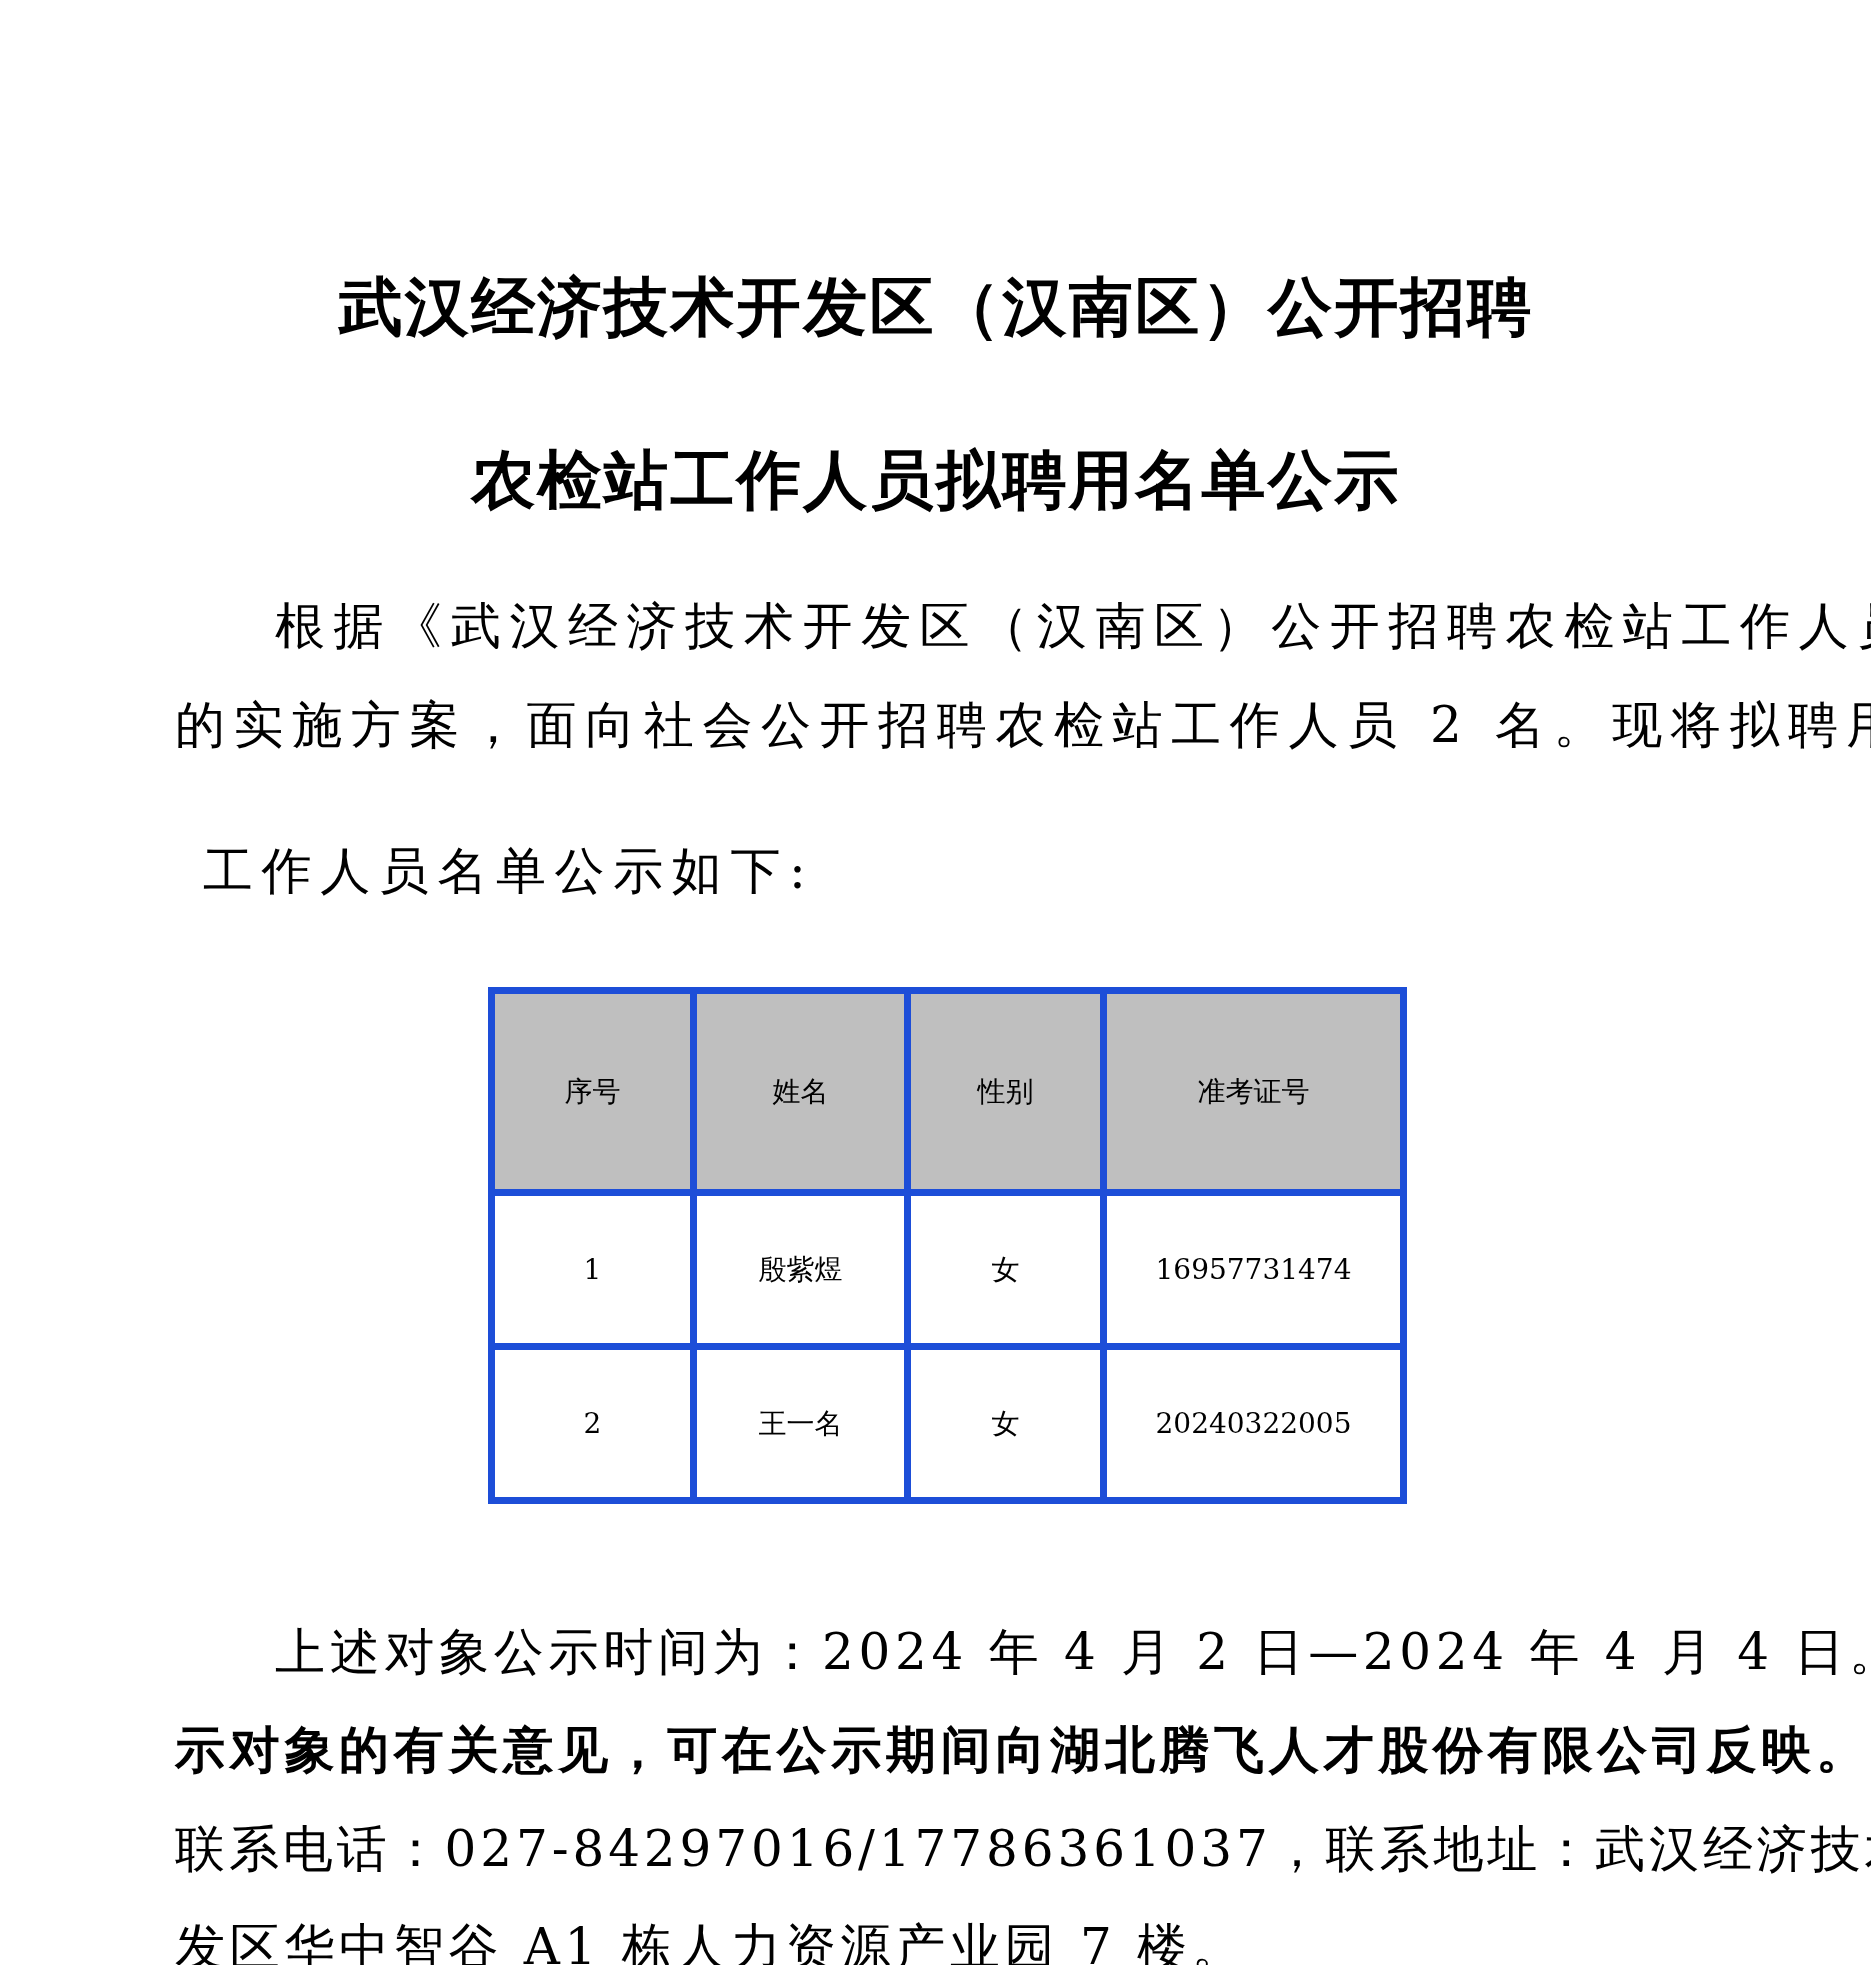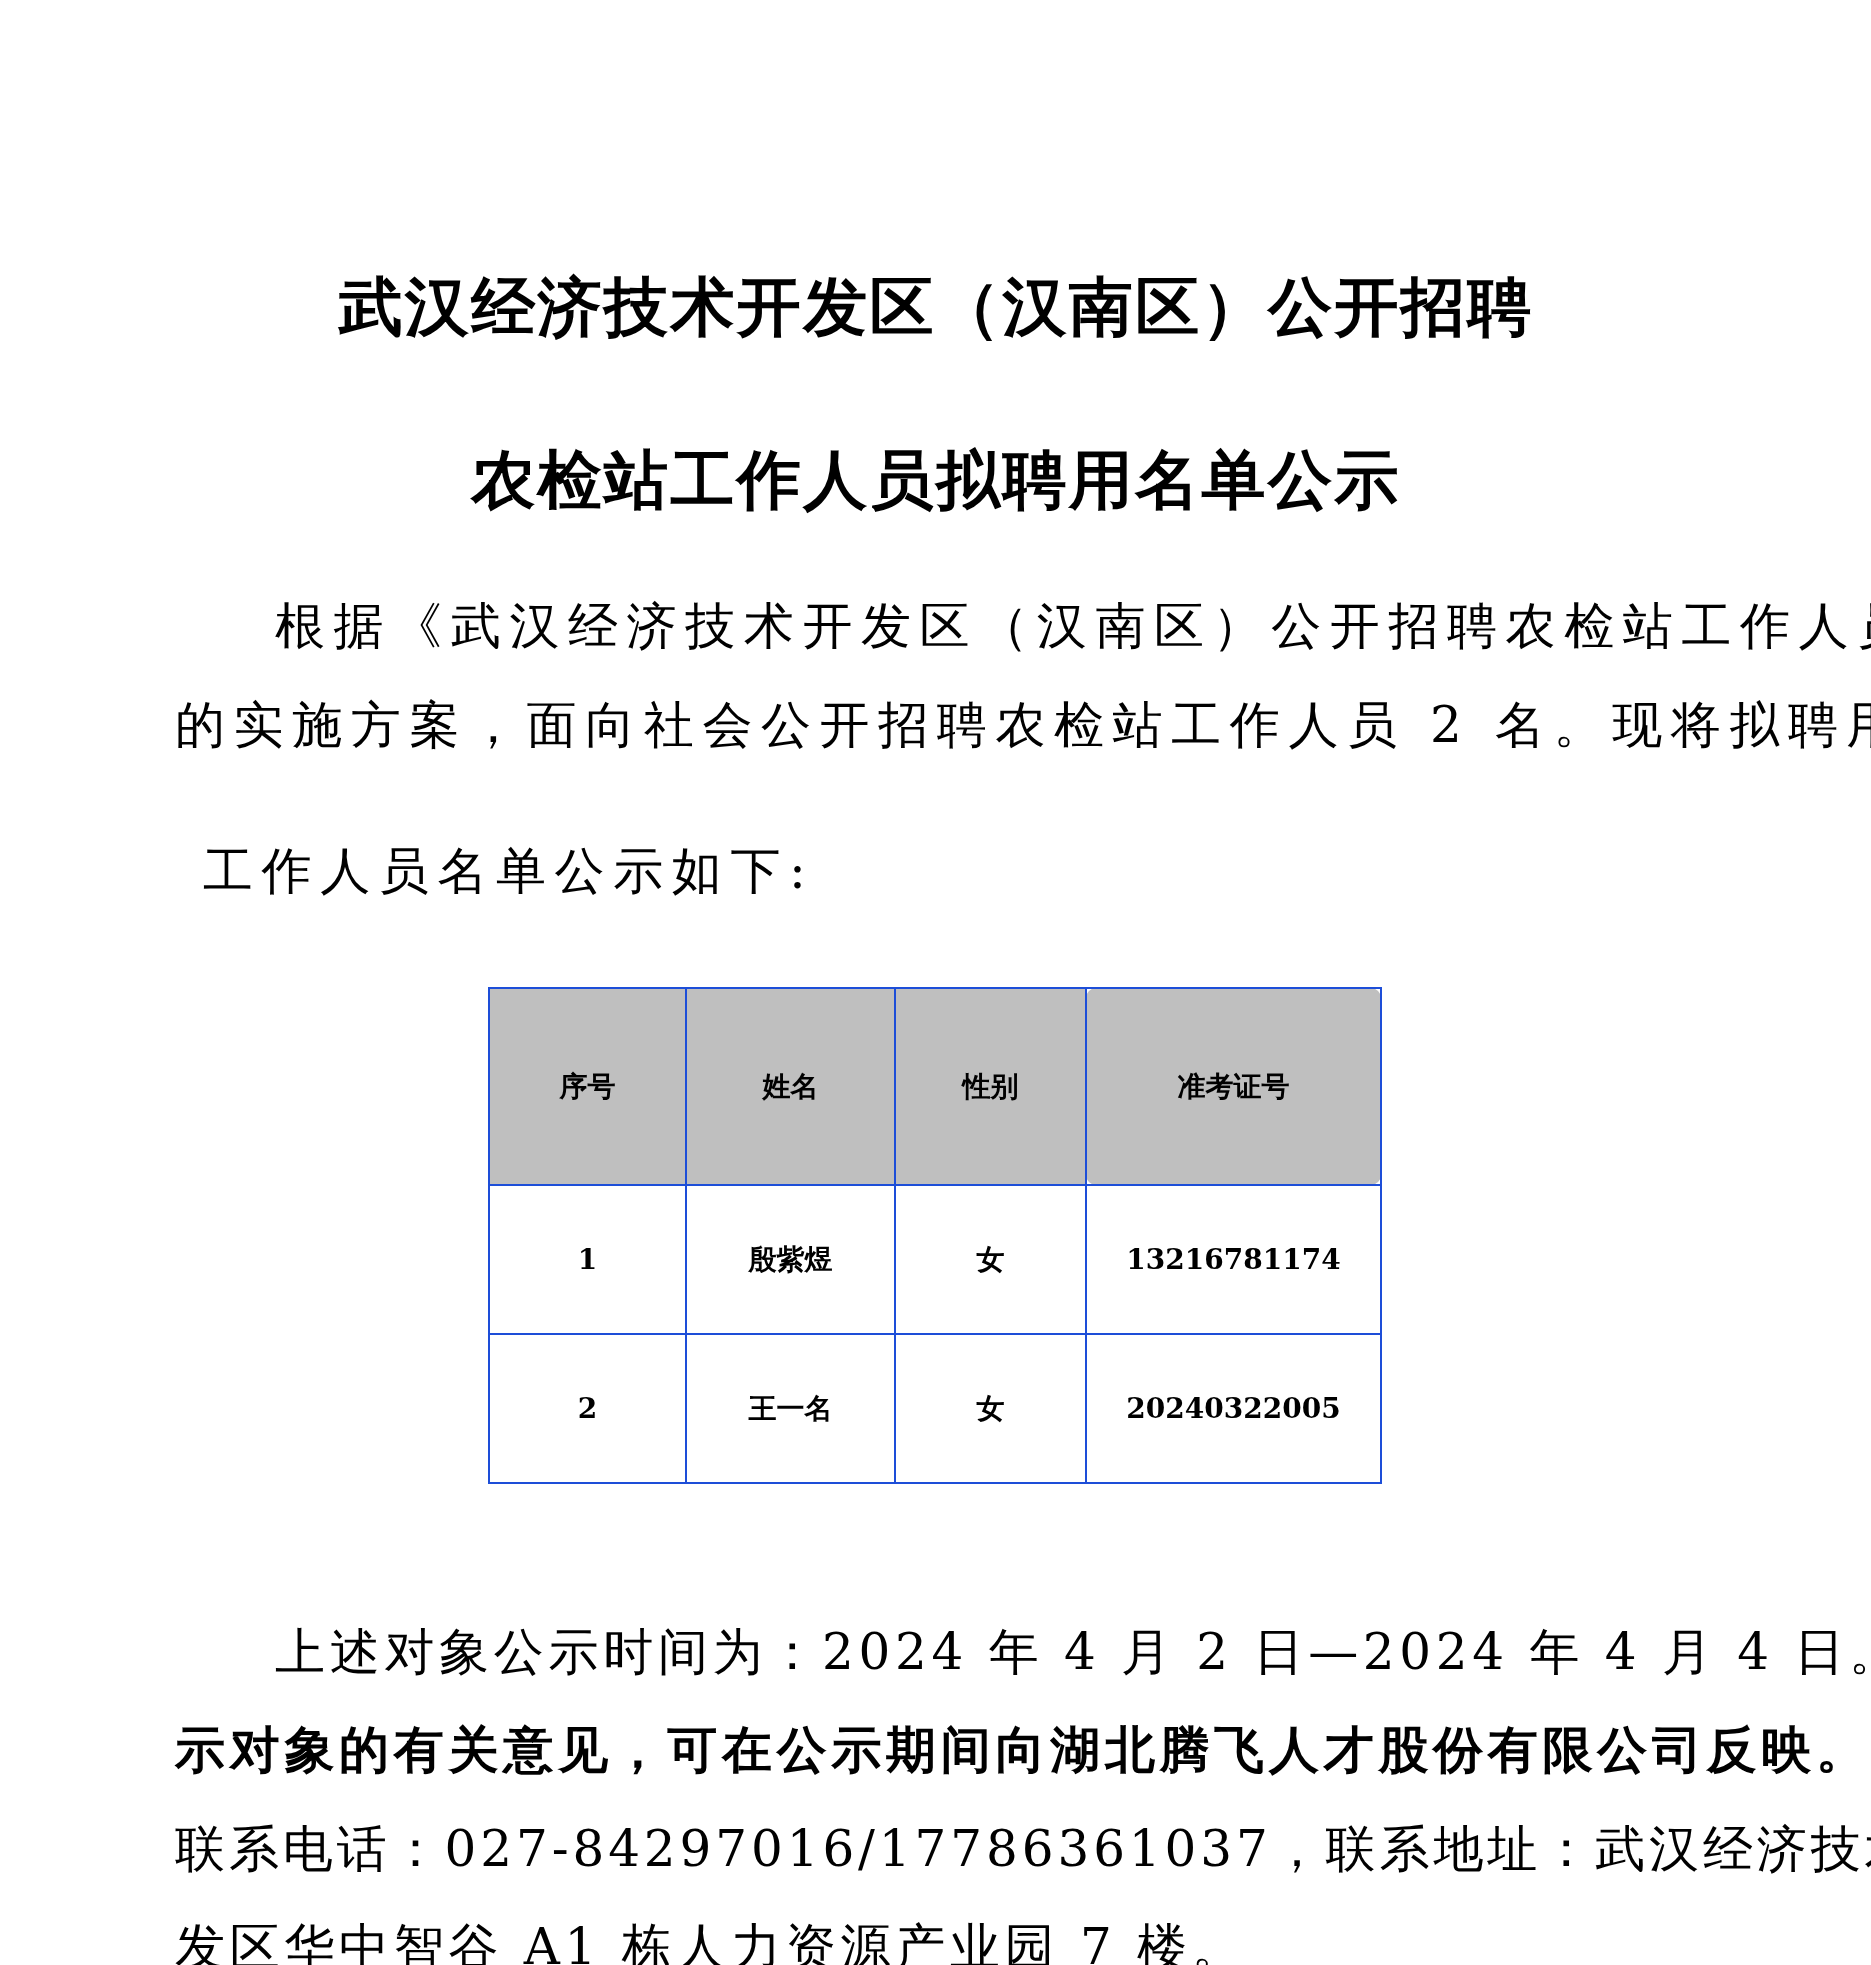--- a/index.html
+++ b/index.html
@@ -5,21 +5,21 @@
   html, body { margin: 0; padding: 0; background: #ffffff; }
   body { width: 1872px; height: 2647px; position: relative; overflow: hidden;
          font-family: "DejaVu Serif", "Liberation Serif", serif; color: #000; }
   .title { position: absolute; left: 0; width: 1872px; text-align: center;
            font-family: "DejaVu Sans", "Liberation Sans", sans-serif; font-weight: bold;
            font-size: 64px; letter-spacing: 2.4px; line-height: 1; }
   .para { position: absolute; left: 175px; width: 1525px; font-size: 50px;
           line-height: 1; letter-spacing: 8.6px; white-space: nowrap; }
   table.grid { position: absolute; left: 488px; top: 987px; border-collapse: collapse;
                font-family: "DejaVu Serif", "Liberation Serif", serif; font-size: 28px; }
-  table.grid td, table.grid th { border: 2px solid #1d4ed8; text-align: center; vertical-align: middle; font-weight: bold; padding: 0; }
+  table.grid td, table.grid th { border: 7px solid #1d4ed8; text-align: center; vertical-align: middle; font-weight: normal; padding: 0; }
   table.grid th { background: #bfbfbf; height: 195px; }
   table.grid td { height: 147px; }
   .c1 { width: 195px; } .c2 { width: 207px; margin-top: 6px; } .c3 { width: 189px; } .c4 { width: 293px; border-radius: 10px; }
 </style>
 </head>
 <body>
 
 <div class="title" style="top:275px;">武汉经济技术开发区（汉南区）公开招聘</div>
 <div class="title" style="top:448px;">农检站工作人员拟聘用名单公示</div>
 
@@ -34,21 +34,21 @@
       <tr>
     <th class="c1">序号</th>
     <th class="c2">姓名</th>
     <th class="c3">性别</th>
     <th class="c4">准考证号</th>
   </tr>
   <tr>
     <td>1</td>
     <td>殷紫煜</td>
     <td>女</td>
-    <td>13216781174</td>
+    <td>16957731474</td>
   </tr>
   <tr>
     <td>2</td>
     <td>王一名</td>
     <td>女</td>
     <td>20240322005</td>
   </tr>
 </tbody>
   </table>
 

